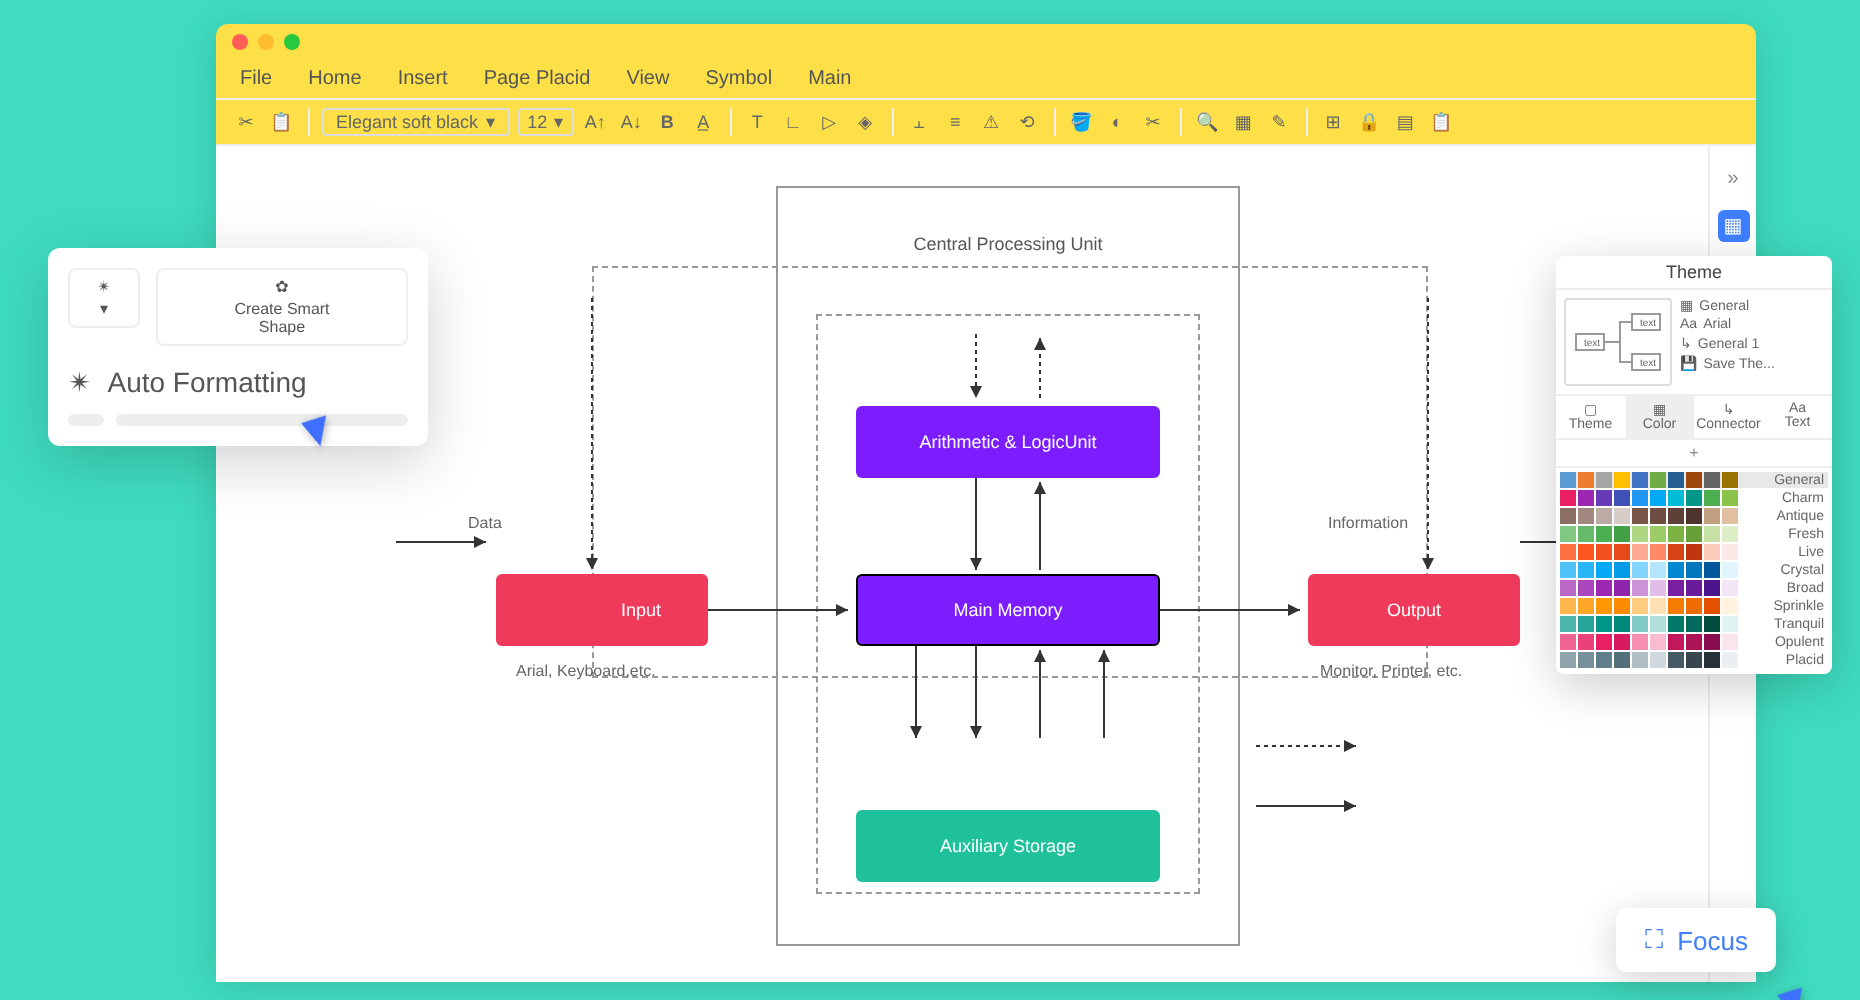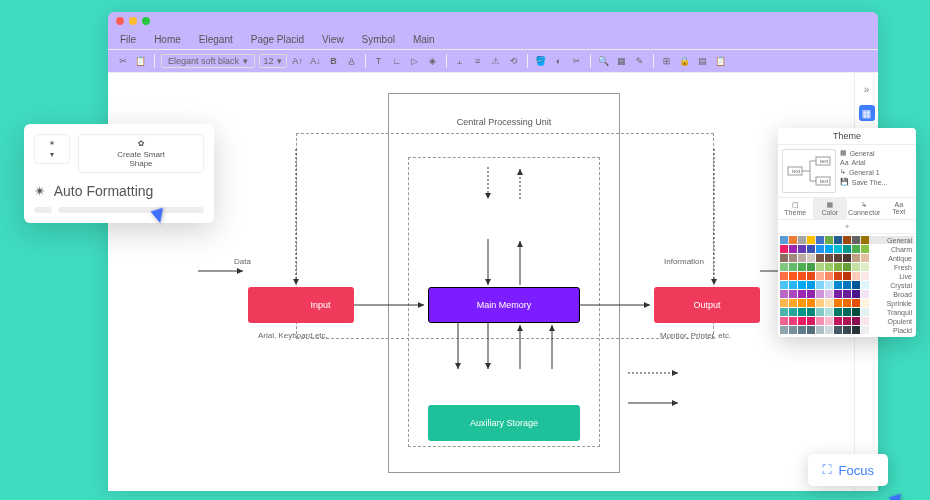--- a/index.html
+++ b/index.html
@@ -1,17 +1,17 @@
 <!DOCTYPE html>
 <html><head>
 <meta charset="utf-8">
 <style>
 * { box-sizing: border-box; margin: 0; padding: 0; font-family: -apple-system, BlinkMacSystemFont, "Segoe UI", sans-serif; }
 body { background: #3fdcc0; width: 930px; height: 500px; overflow: hidden; position: relative; }
-.window { position: absolute; top: 12px; left: 108px; width: 770px; height: 476px; background: #c4b5fd; border-radius: 6px 6px 0 0; box-shadow: 0 4px 20px rgba(0,0,0,0.15); }
+.window { position: absolute; top: 12px; left: 108px; width: 770px; height: 476px; background: #fde047; border-radius: 6px 6px 0 0; box-shadow: 0 4px 20px rgba(0,0,0,0.15); }
 .titlebar { height: 18px; display: flex; align-items: center; padding: 0 8px; gap: 5px; }
 .dot { width: 8px; height: 8px; border-radius: 50%; }
 .dot.r { background: #ff5f57; } .dot.y { background: #ffbd2e; } .dot.g { background: #28c840; }
 .menubar { display: flex; gap: 18px; padding: 4px 12px; font-size: 10px; color: #555; border-bottom: 1px solid #eee; }
 .menubar span { cursor: pointer; }
 .toolbar { display: flex; align-items: center; gap: 4px; padding: 4px 8px; border-bottom: 1px solid #eee; font-size: 9px; color: #666; }
 .tool { width: 14px; height: 14px; display: flex; align-items: center; justify-content: center; cursor: pointer; }
 .font-sel { border: 1px solid #ddd; padding: 1px 6px; font-size: 9px; border-radius: 2px; display: flex; align-items: center; gap: 4px; }
 .size-sel { border: 1px solid #ddd; padding: 1px 4px; font-size: 9px; border-radius: 2px; width: 28px; display: flex; justify-content: space-between; }
 .sep { width: 1px; height: 14px; background: #eee; margin: 0 2px; }
@@ -61,21 +61,21 @@
 
 <div class="window">
   <div class="titlebar">
     <div class="dot r"></div>
     <div class="dot y"></div>
     <div class="dot g"></div>
   </div>
   <div class="menubar">
     <span>File</span>
     <span>Home</span>
-    <span>Elegant</span>
+    <span>Insert</span>
     <span>Page Placid</span>
     <span>View</span>
     <span>Symbol</span>
     <span>Main</span>
   </div>
   <div class="toolbar">
     <div class="tool">✂</div>
     <div class="tool">📋</div>
     <div class="sep"></div>
     <div class="font-sel">
@@ -128,20 +128,21 @@
       <div class="icon">⌨</div>
     </div>
 
     <div class="cpu-box">
       <div class="cpu-title">Central Processing Unit</div>
     </div>
 
     <div class="dashed" style="left:188px;top:60px;width:418px;height:206px;"></div>
     <div class="dashed" style="left:300px;top:84px;width:192px;height:290px;"></div>
 
+    <div class="node purple" style="left:320px;top:130px;width:152px;height:36px;">Arithmetic &amp; LogicUnit</div>
     <div class="node purple" style="left:320px;top:214px;width:152px;height:36px;border:1px solid #000">Main Memory</div>
     <div class="node teal" style="left:320px;top:298px;width:152px;height:36px;">Auxiliary Storage</div>
     <div class="node pink" style="left:140px;top:214px;width:106px;height:36px;padding-left:39px;">Input</div>
     <div class="node pink" style="left:546px;top:214px;width:106px;height:36px;">Output</div>
 
     <div class="label" style="left:126px;top:184px;">Data</div>
     <div class="label" style="left:556px;top:184px;">Information</div>
     <div class="label" style="left:150px;top:258px;">Arial, Keyboard,etc.</div>
     <div class="label" style="left:552px;top:258px;">Monitor, Printer, etc.</div>
 

